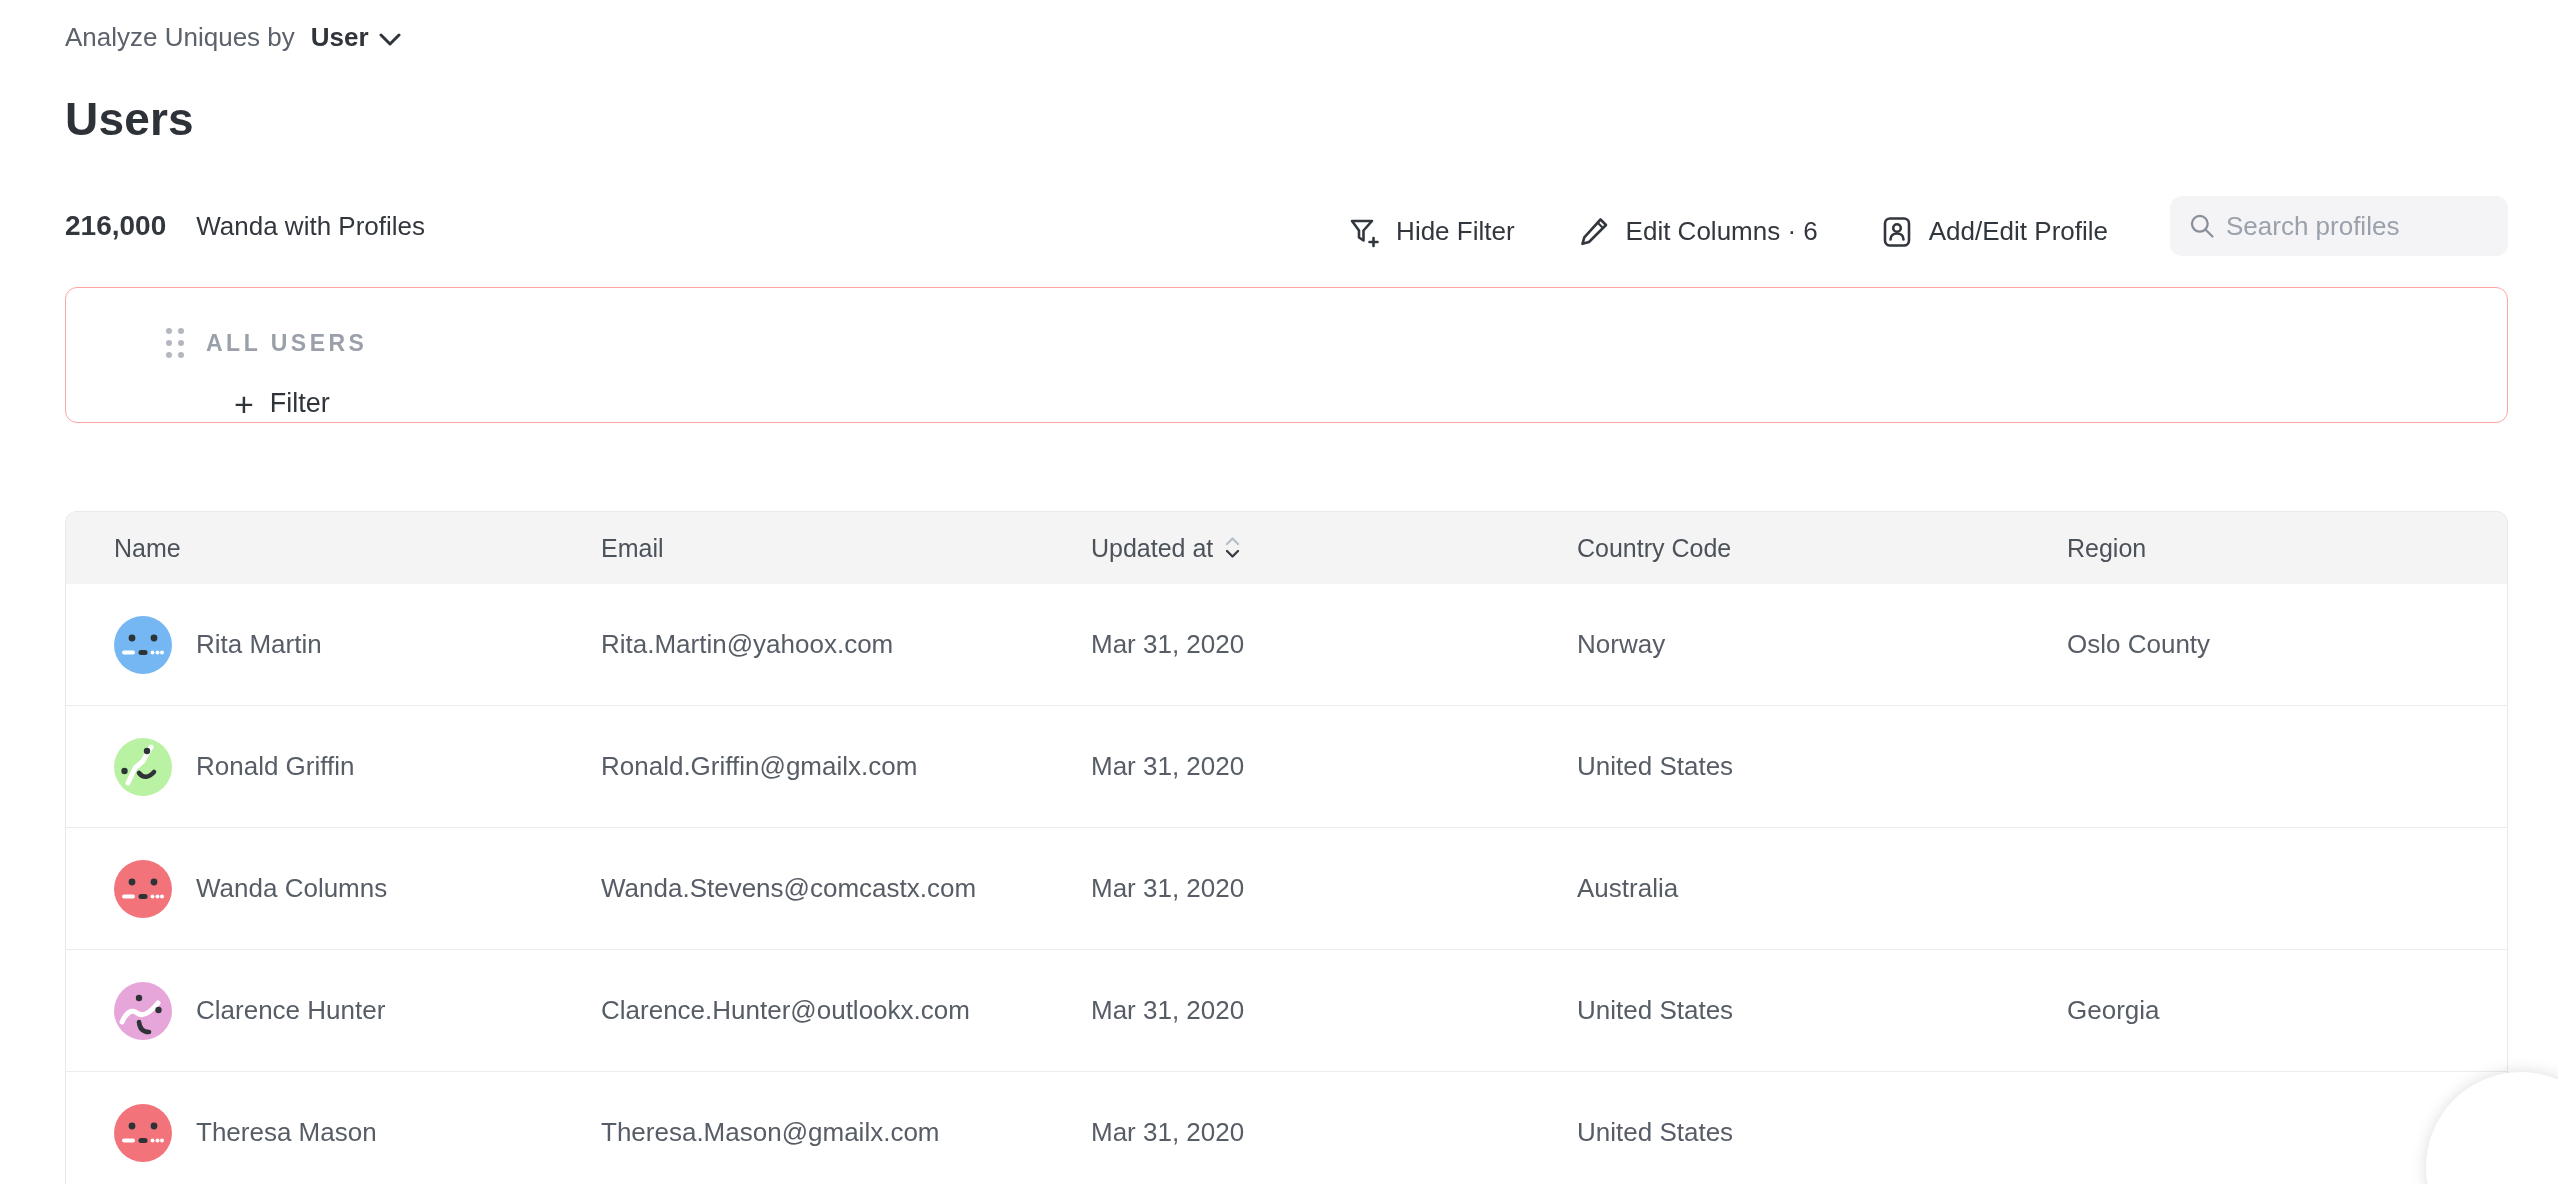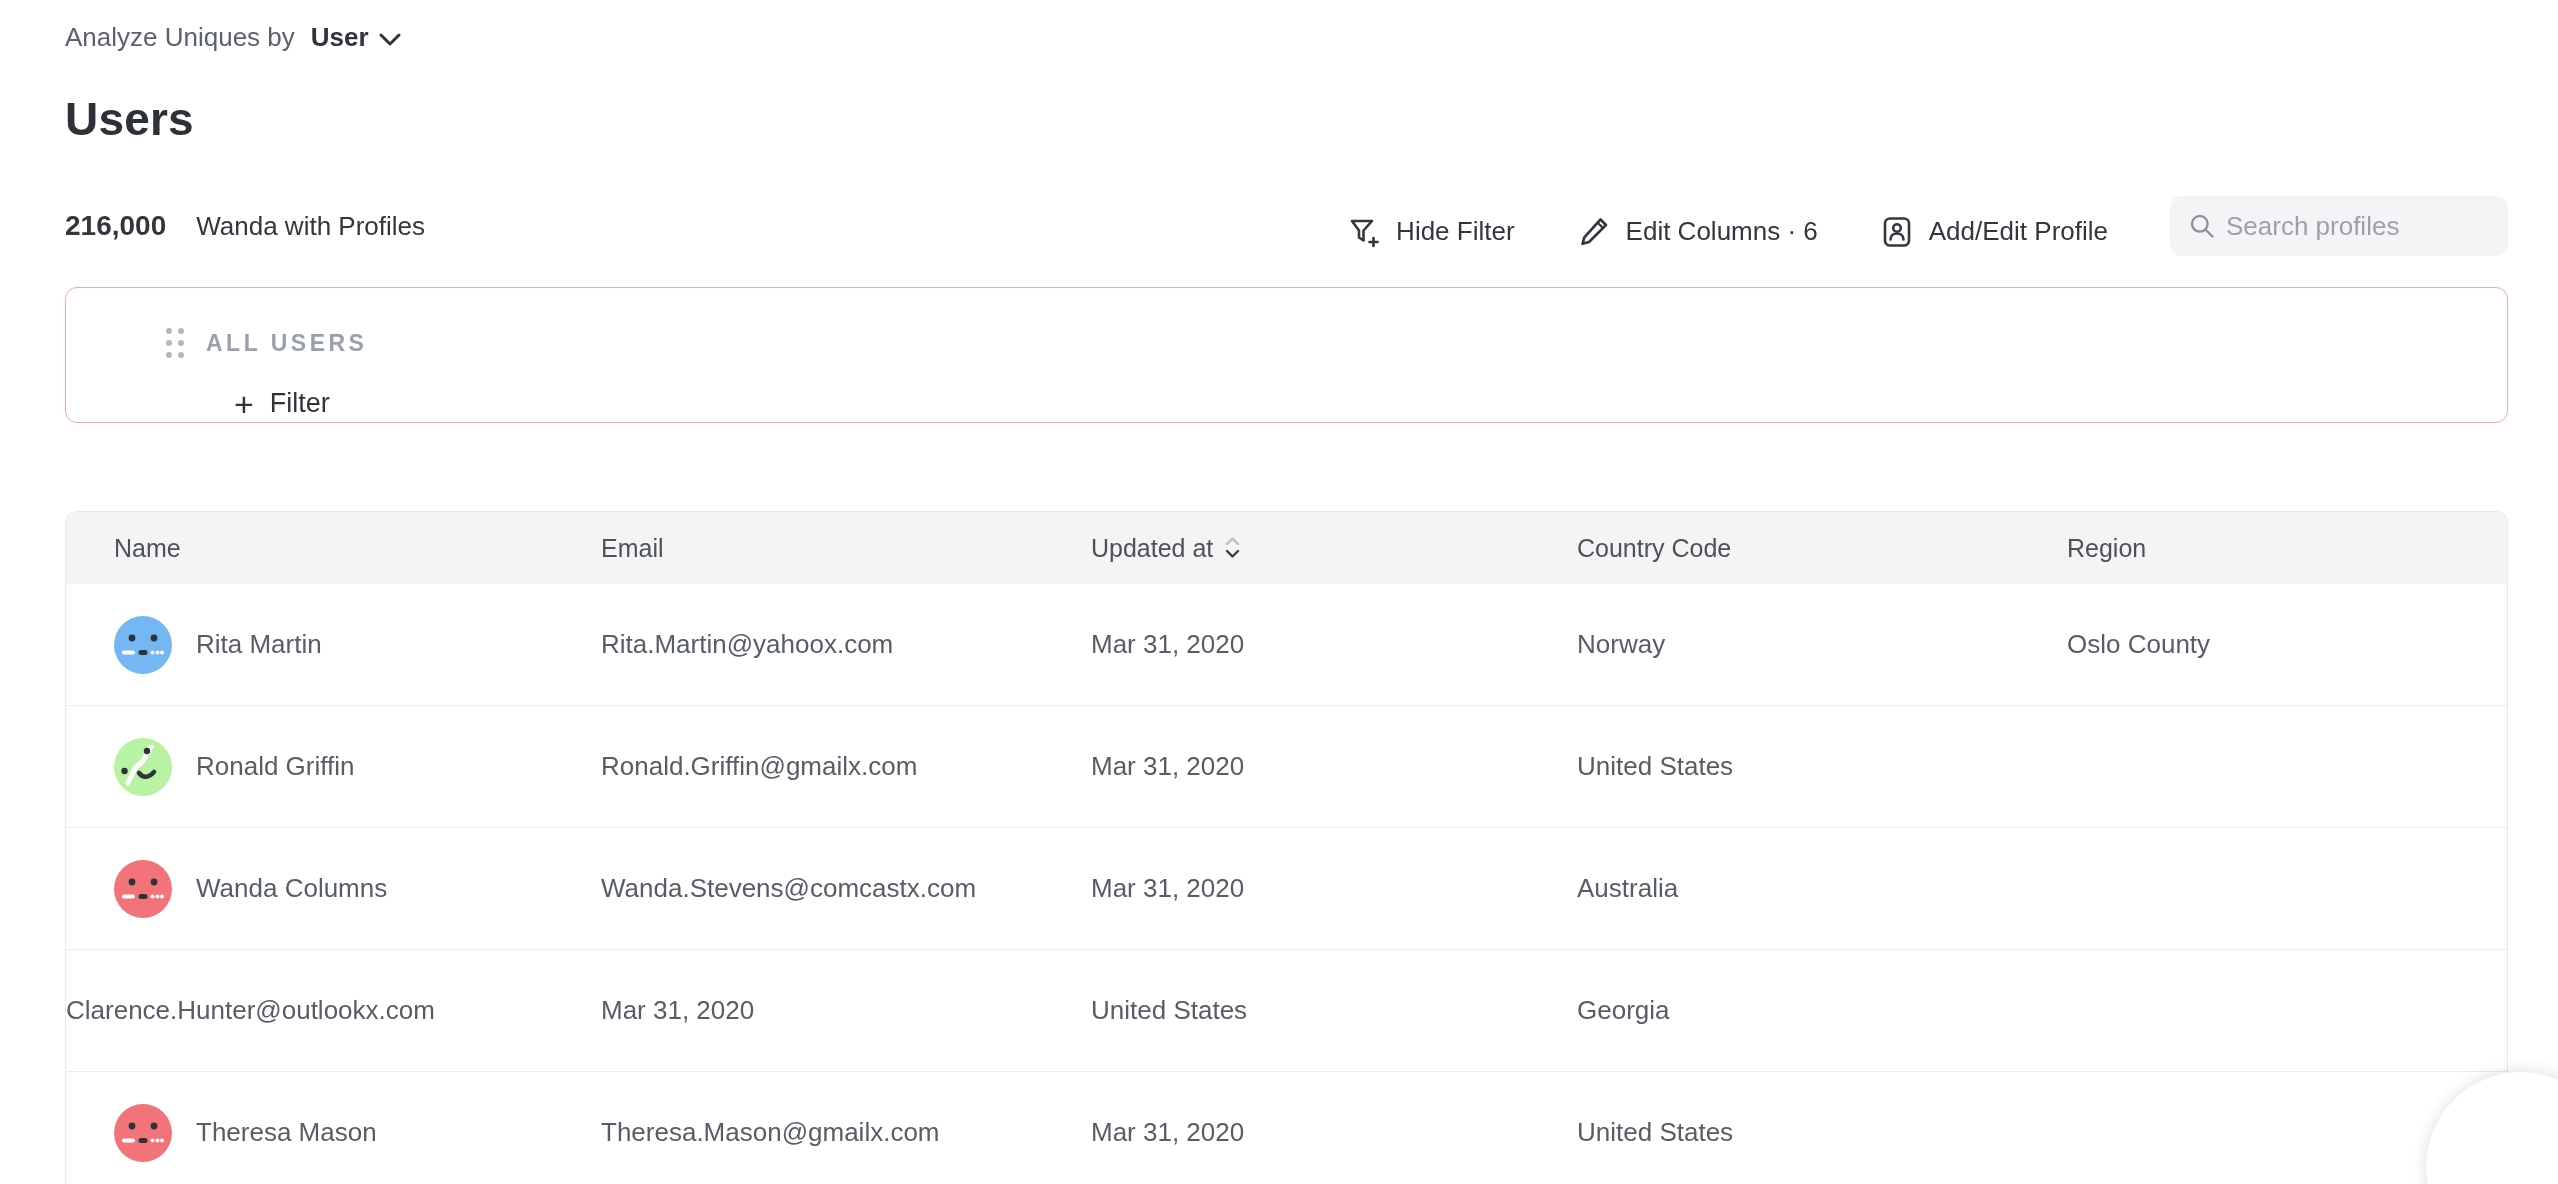--- a/index.html
+++ b/index.html
@@ -214,20 +214,32 @@
         </span>
         <span>Wanda Columns</span>
       </div>
       <div class="cell">Wanda.Stevens@comcastx.com</div>
       <div class="cell">Mar 31, 2020</div>
       <div class="cell">Australia</div>
       <div class="cell"></div>
     </div>
 
     <div class="trow">
+      <div class="cell name-cell">
+        <span class="avatar">
+          <svg width="58" height="58" viewBox="0 0 58 58">
+            <circle cx="29" cy="29" r="29" fill="#e6a6da"></circle>
+            <path d="M8 40 Q15 25 23 31 Q31 37 44 21" fill="none" stroke="#ffffff" stroke-width="5" stroke-linecap="round"></path>
+            <circle cx="25" cy="16" r="3.2" fill="#2e3338"></circle>
+              <circle cx="44.5" cy="28" r="3.2" fill="#2e3338"></circle>
+            <path d="M25 40 Q26 50 35 50" fill="none" stroke="#2e3338" stroke-width="4.6" stroke-linecap="round"></path>
+          </svg>
+        </span>
+        <span>Clarence Hunter</span>
+      </div>
       <div class="cell">Clarence.Hunter@outlookx.com</div>
       <div class="cell">Mar 31, 2020</div>
       <div class="cell">United States</div>
       <div class="cell">Georgia</div>
     </div>
 
     <div class="trow">
       <div class="cell name-cell">
         <span class="avatar">
           <svg width="58" height="58" viewBox="0 0 58 58">

